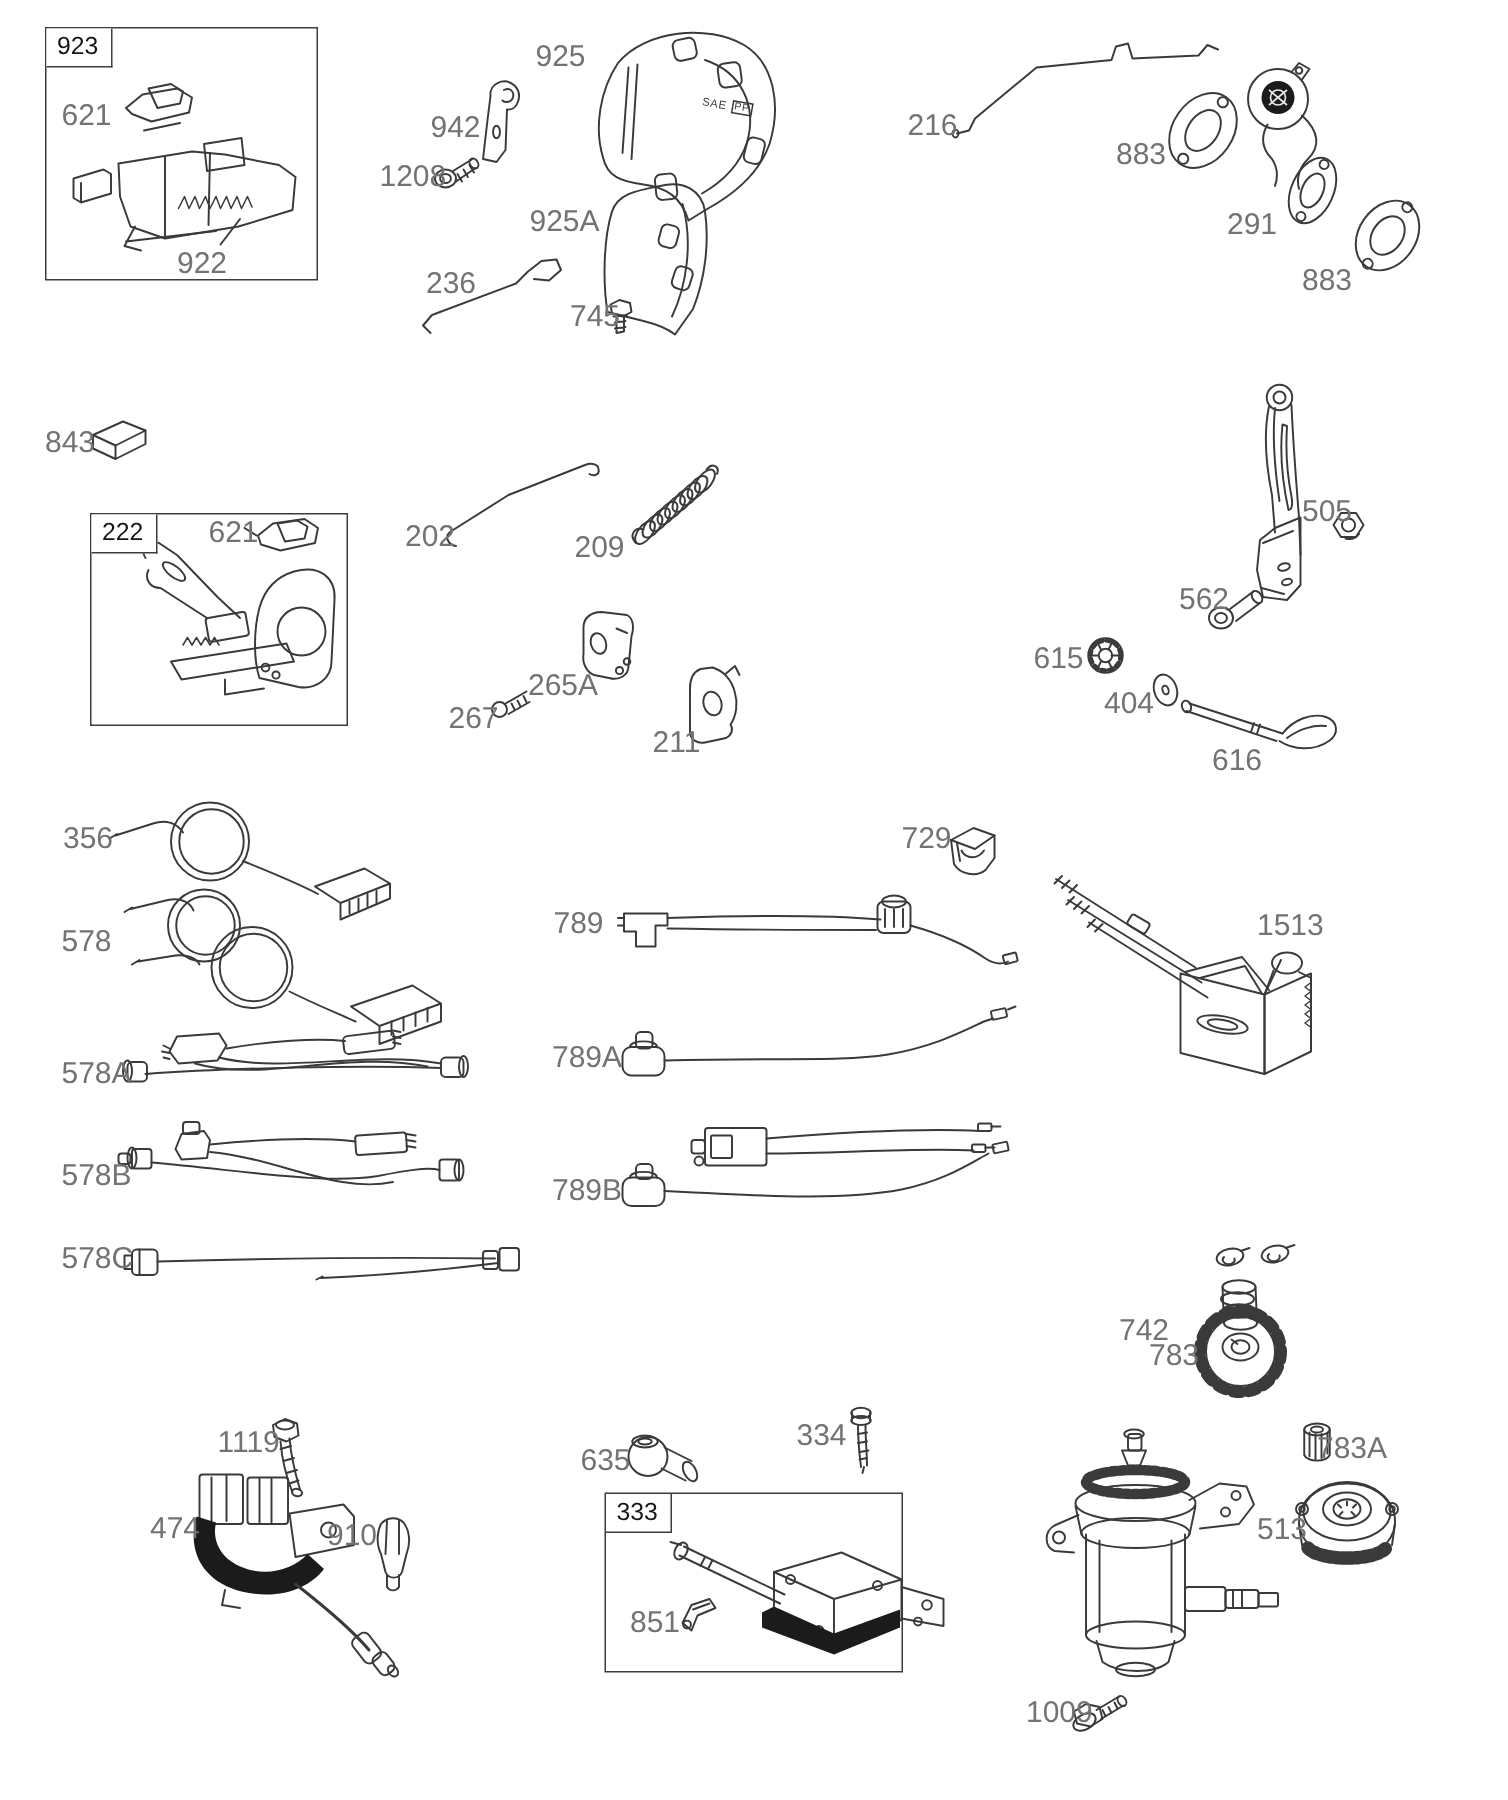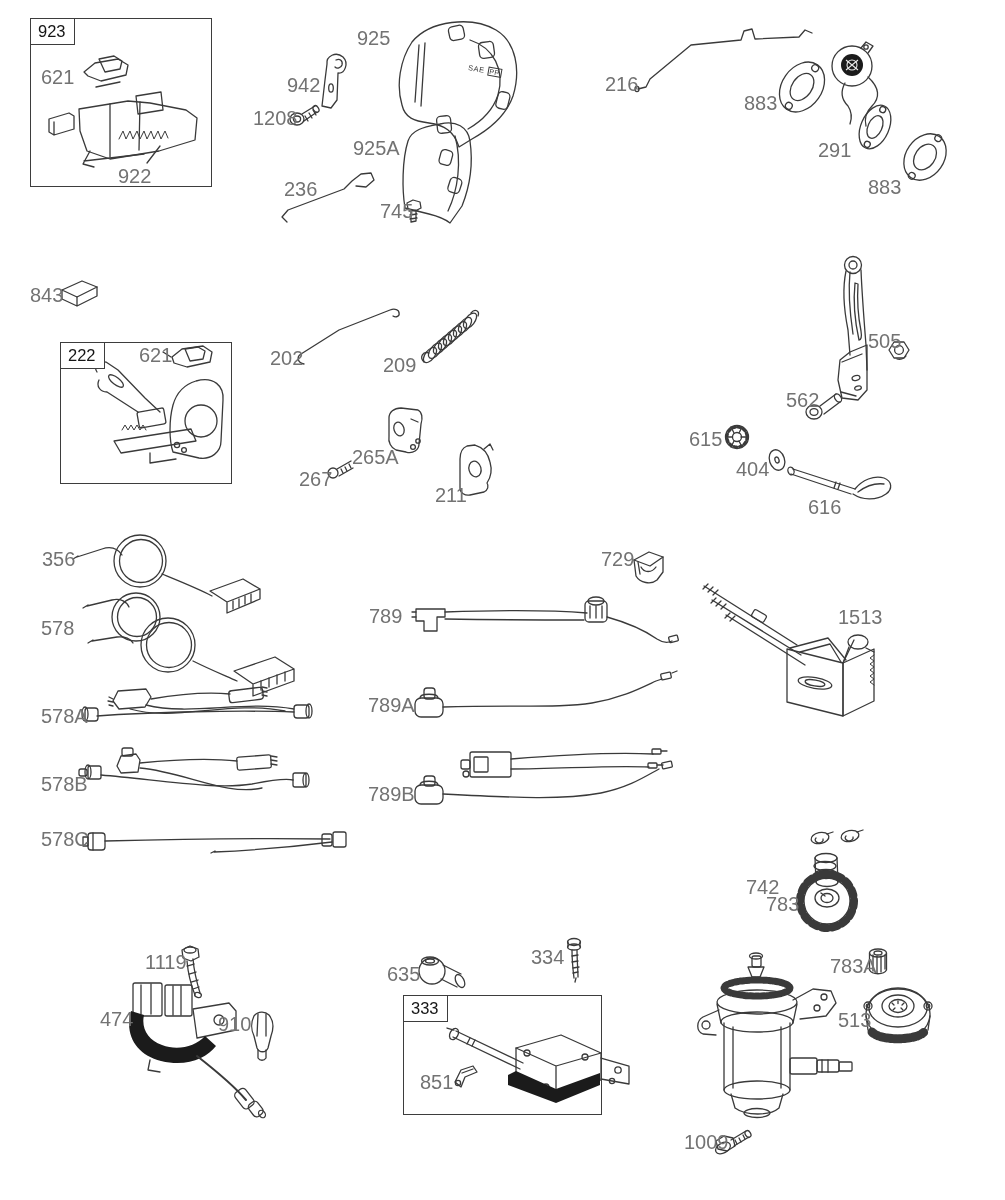--- a/index.html
+++ b/index.html
@@ -513,21 +513,21 @@
   <div class="callout" style="left:41px;top:706px;">578A</div>
   <div class="callout" style="left:41px;top:774px;">578B</div>
   <div class="callout" style="left:41px;top:829px;text-align:right;">578C</div>
   <div class="callout" style="left:601px;top:549px;">729</div>
   <div class="callout" style="left:369px;top:606px;">789</div>
   <div class="callout" style="left:838px;top:607px;">1513</div>
   <div class="callout" style="left:368px;top:695px;">789A</div>
   <div class="callout" style="left:368px;top:784px;">789B</div>
   <div class="callout" style="left:746px;top:829px;margin-top:48px;">742</div>
   <div class="callout" style="left:766px;top:894px;">783</div>
-  <div class="callout" style="left:830px;top:956px;">783A</div>
+  <div class="callout" style="left:878px;top:956px;">783A</div>
   <div class="callout" style="left:838px;top:1010px;">513</div>
   <div class="callout" style="left:145px;top:952px;">1119</div>
   <div class="callout" style="left:100px;top:1009px;">474</div>
   <div class="callout" style="left:218px;top:1014px;">910</div>
   <div class="callout" style="left:387px;top:964px;">635</div>
   <div class="callout" style="left:531px;top:947px;">334</div>
   <div class="callout" style="left:420px;top:1072px;">851</div>
   <div class="callout" style="left:684px;top:1132px;">1009</div>
 
 </div>

